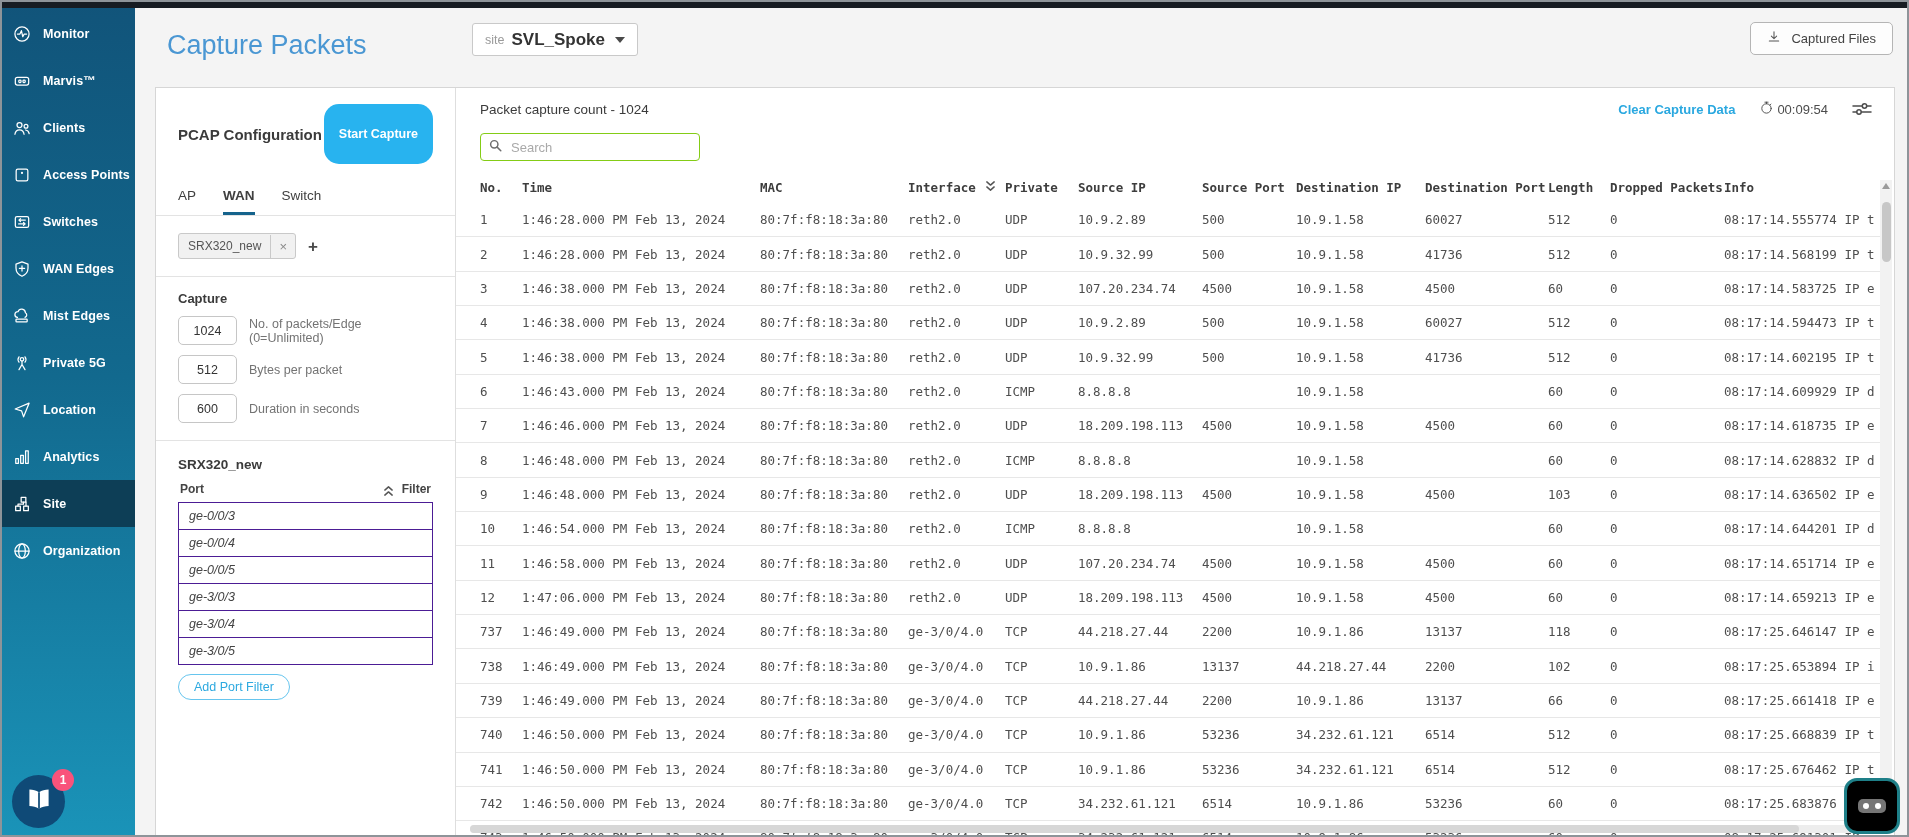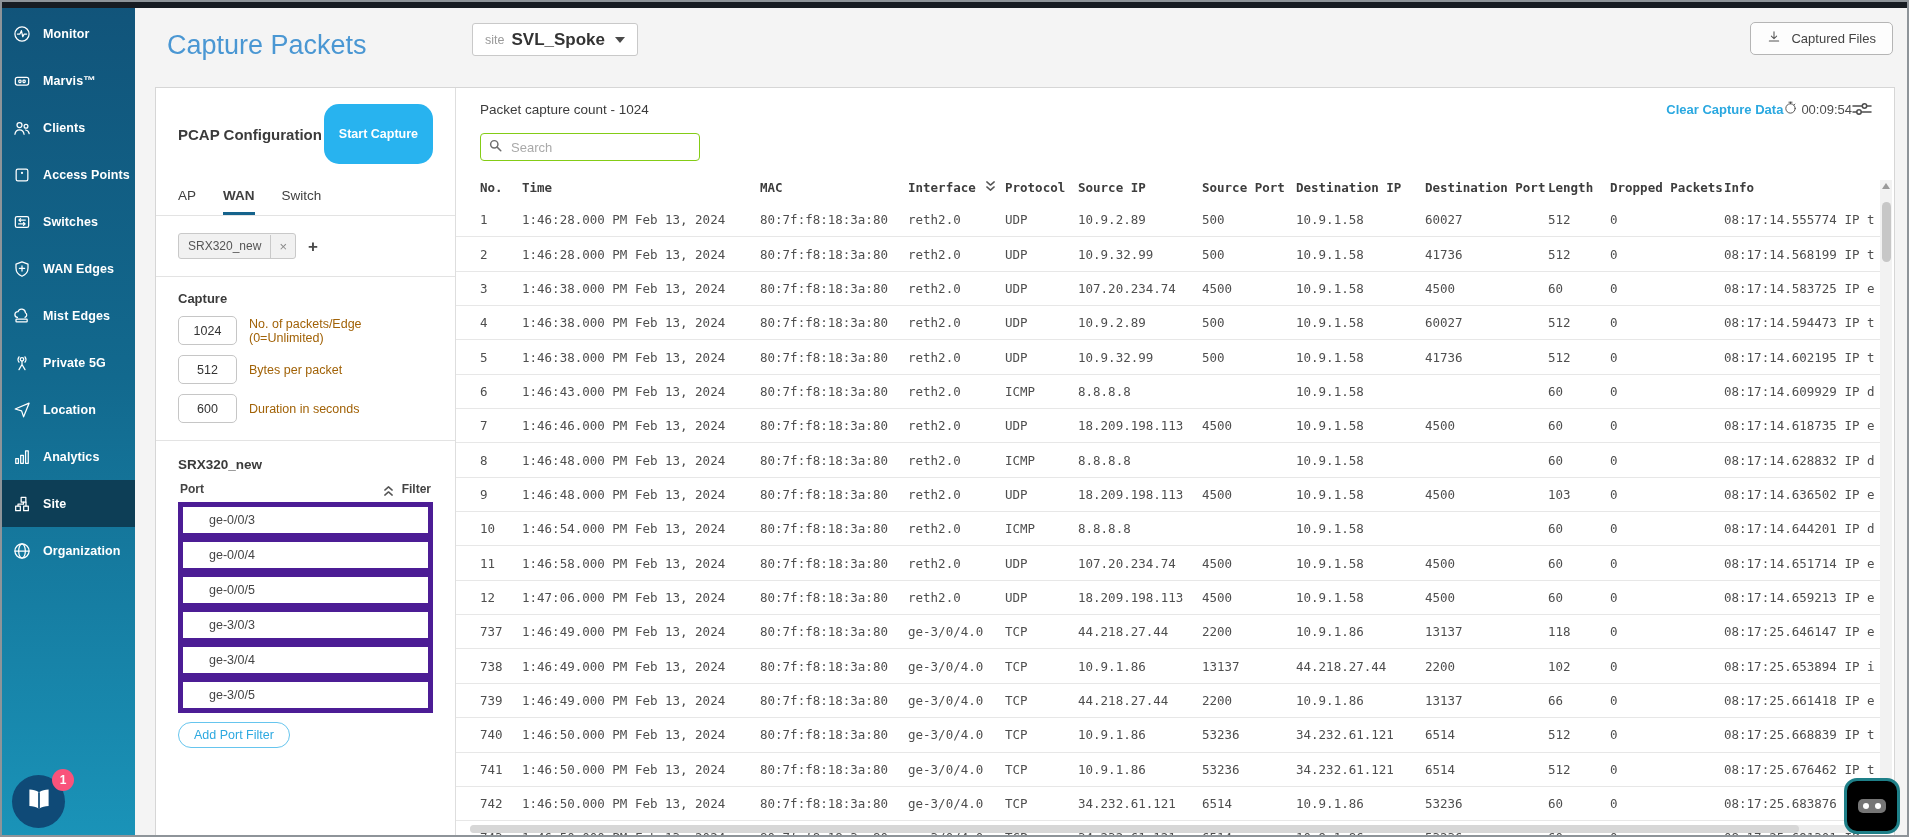--- a/index.html
+++ b/index.html
@@ -47,36 +47,36 @@
   .chip-row{display:flex;align-items:center;gap:12px;margin-top:17px;}
   .chip{display:flex;align-items:center;background:#f1f1f1;border:1px solid #c9c9c9;border-radius:3px;overflow:hidden;}
   .chip-label{font-size:12px;color:#555;padding:5px 9px;}
   .chip-x{font-size:13px;color:#8a8a8a;padding:4px 8px;border-left:1px solid #c9c9c9;cursor:pointer;}
   .add-device{font-size:17px;font-weight:700;color:#4a4a4a;cursor:pointer;line-height:1;}
   .divider{border-top:1px solid #e3e3e3;margin:17px -22px 0;}
   .cap-heading{font-size:13px;font-weight:700;color:#3b3b3b;margin-top:14px;}
   .field-row{display:flex;align-items:center;margin-top:10px;}
   .field-input{width:53px;height:25px;border:1px solid #c6c6c6;border-radius:5px;text-align:center;
     font-size:12.5px;color:#333;font-family:inherit;background:#fff;}
-  .field-label{font-size:12.5px;color:#a16207;margin-left:12px;}
+  .field-label{font-size:12.5px;color:#737373;margin-left:12px;}
   .dev-heading{font-size:13.5px;font-weight:700;color:#3b3b3b;margin-top:16px;}
   .port-headrow{display:flex;align-items:center;margin-top:10px;padding:0 2px;}
   .port-col{font-size:12px;font-weight:700;color:#444;}
   .sort-up{margin-left:auto;margin-right:8px;width:11px;height:12px;}
   .sort-up svg,.sort-down svg{width:11px;height:12px;stroke:#555;fill:none;stroke-width:1.6;stroke-linecap:round;stroke-linejoin:round;}
-  .port-row{height:26px;background:#fff;border:5px solid #4c1d95;margin-top:-1px;display:flex;align-items:center;
-    padding-left:26px;font-size:12.5px;color:#444;cursor:pointer;}
+  .port-row{height:26px;background:#fff;border:1px solid #4c1d95;margin-top:-1px;display:flex;align-items:center;
+    padding-left:10px;font-size:12.5px;color:#444;cursor:pointer;font-style:italic;}
   .port-rows{margin-top:7px;}
   .add-port{margin-top:9px;background:#fff;border:1px solid #66c5ee;color:#2da9e0;border-radius:14px;
     padding:5px 15px;font-size:12.5px;cursor:pointer;font-family:inherit;}
 
   
   .tablewrap{position:absolute;left:300px;right:0;top:0;bottom:0;overflow:hidden;}
   .count-label{position:absolute;left:24px;top:14px;font-size:13.5px;color:#3b3b3b;}
-  .table-controls{position:absolute;right:22px;top:12px;display:flex;align-items:center;}
+  .table-controls{position:absolute;right:22px;top:12px;display:flex;align-items:center;gap:24px;}
   .clear-link{font-size:13px;font-weight:700;color:#2aa8e0;cursor:pointer;}
   .timer{display:flex;align-items:center;gap:3px;font-size:13px;color:#4c4c4c;}
   .timer svg{width:15px;height:15px;stroke:#4c4c4c;fill:none;stroke-width:1.5;stroke-linecap:round;}
   .sliders{width:20px;height:16px;cursor:pointer;}
   .sliders svg{width:20px;height:16px;stroke:#4c4c4c;fill:#fff;stroke-width:1.5;stroke-linecap:round;}
   .search-box{position:absolute;left:24px;top:45px;width:202px;height:26px;border:1px solid #84cc16;border-radius:4px;
     background:#fff;display:flex;align-items:center;padding:0 8px;gap:7px;justify-content:space-between;}
   .search-box svg{width:13px;height:13px;stroke:#6d6d6d;fill:none;stroke-width:1.8;stroke-linecap:round;}
   .search-box input{border:none;outline:none;flex:1;font-size:13px;color:#333;font-family:inherit;background:transparent;}
   .search-box input::placeholder{color:#a9a9a9;}
@@ -348,21 +348,21 @@
           <div class="cell">
             <span>MAC</span>
           </div>
           <div class="cell">
             <span>Interface</span>
             <span class="sort-down"><svg viewBox="0 0 12 13">
                 <path d="M2 2l4 3.5L10 2M2 7.5L6 11l4-3.5"></path>
               </svg></span>
           </div>
           <div class="cell">
-            <span>Protocol</span>
+            <span>Private</span>
           </div>
           <div class="cell">
             <span>Source IP</span>
           </div>
           <div class="cell">
             <span>Source Port</span>
           </div>
           <div class="cell">
             <span>Destination IP</span>
           </div>

